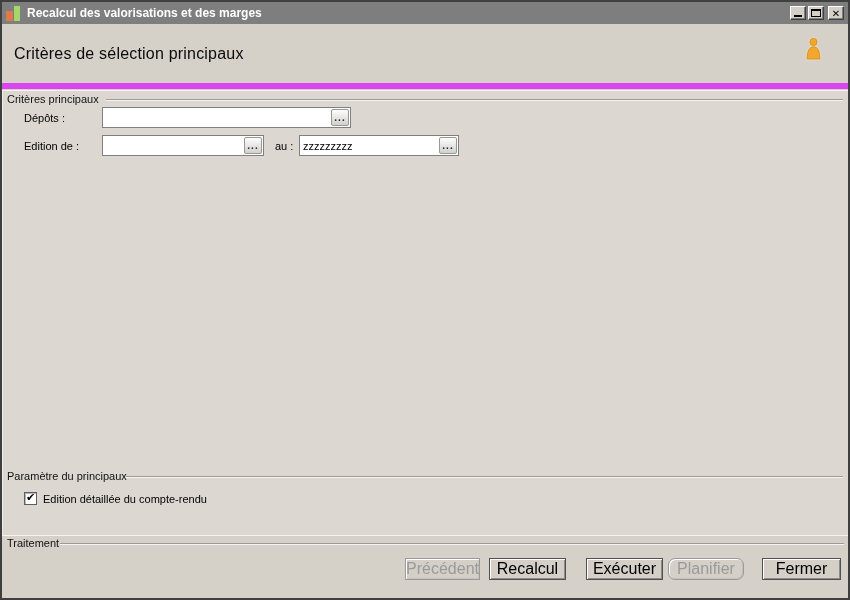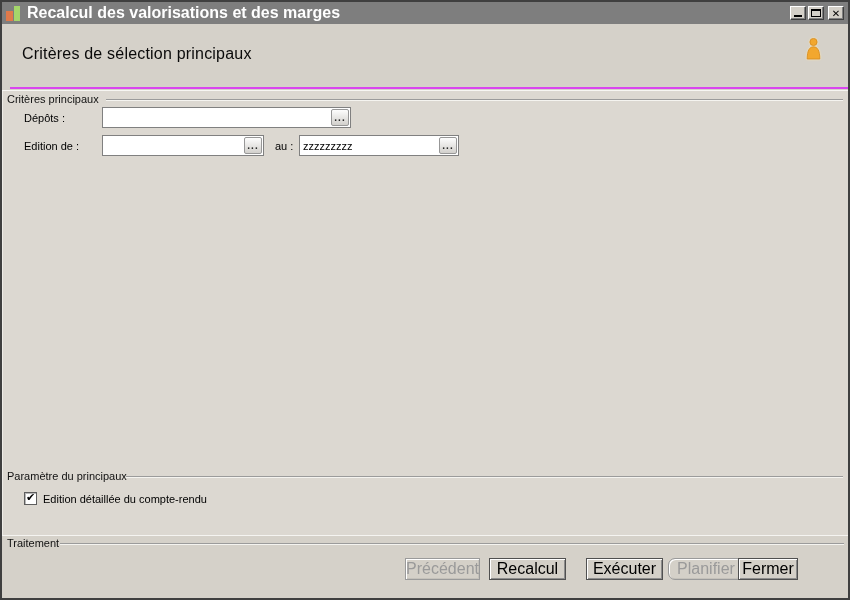--- a/index.html
+++ b/index.html
@@ -12,36 +12,36 @@
   }
 
   
   .titlebar {
     position:absolute; top:0; left:0; right:0; height:22px;
     background:#7e7e7e; display:flex; align-items:center; padding:0 4px; gap:5px;
   }
   .app-icon { width:16px; height:16px; display:flex; align-items:flex-end; gap:1px; }
   .app-icon .bar-o { width:7px; height:10px; background:#e0794a; }
   .app-icon .bar-g { width:6px; height:15px; background:#a5d66a; }
-  .title-text { flex:1; color:#fff; font-weight:bold; font-size:16px; white-space:nowrap; overflow:hidden; }
+  .title-text { flex:1; color:#fff; font-weight:bold; font-size:12px; white-space:nowrap; overflow:hidden; }
   .winbtns { display:flex; gap:2px; align-items:center; }
   .winbtn {
     width:16px; height:14px; position:relative; padding:0; cursor:default;
     background:#d4d0c8; border:1px solid; border-color:#fff #404040 #404040 #fff;
     box-shadow: inset -1px -1px 0 #808080;
   }
   .winbtn.close { margin-left:2px; }
   .gl-min { position:absolute; left:3px; bottom:2px; width:8px; height:2px; background:#000; }
   .gl-max { position:absolute; left:2px; top:2px; width:10px; height:8px; border:1px solid #000; border-top-width:2px; }
   .gl-close { display:block; font-size:10px; font-weight:bold; line-height:11px; text-align:center; font-family:"DejaVu Sans", sans-serif; }
 
   
   .header {
-    position:absolute; top:22px; left:8px; right:0; height:65px;
-    background:#d5d1c9; border-bottom:2px solid #d946ef;
+    position:absolute; top:22px; left:0; right:0; height:65px;
+    background:#d5d1c9; border-bottom:6px solid #d946ef;
   }
   .page-title { position:absolute; left:12px; top:21px; font-size:16px; font-weight:400; color:#0a0a0a; letter-spacing:.2px; }
   .person { position:absolute; right:25px; top:13px; filter:drop-shadow(0 0 1px #ffe9b0); }
 
   
   .content {
     position:absolute; top:88px; left:0; right:0; height:562px;
     background:#dcd8d1; border-top:1px solid #f7f6f3; border-bottom:1px solid #9a9a9a;
     box-shadow: inset 1px 0 0 #eeece7;
   }
@@ -157,16 +157,16 @@
   </div>
 
   <div class="footer">
     <span class="grp-label" style="left:5px; top:2px;">Traitement</span>
     <span class="etch" style="left:58px; right:4px; top:8px;"></span>
 
     <button class="btn disabled" style="left:403px; width:75px;" disabled="">Précédent</button>
     <button class="btn" style="left:487px; width:77px;">Recalcul</button>
     <button class="btn" style="left:584px; width:77px;">Exécuter</button>
     <button class="btn disabled" style="left:666px; width:76px;border-radius:7px;" disabled="">Planifier</button>
-    <button class="btn" style="left:736px; width:60px;">Fermer</button>
+    <button class="btn" style="left:760px; width:79px;">Fermer</button>
   </div>
 
 </div>
 
 </body></html>

